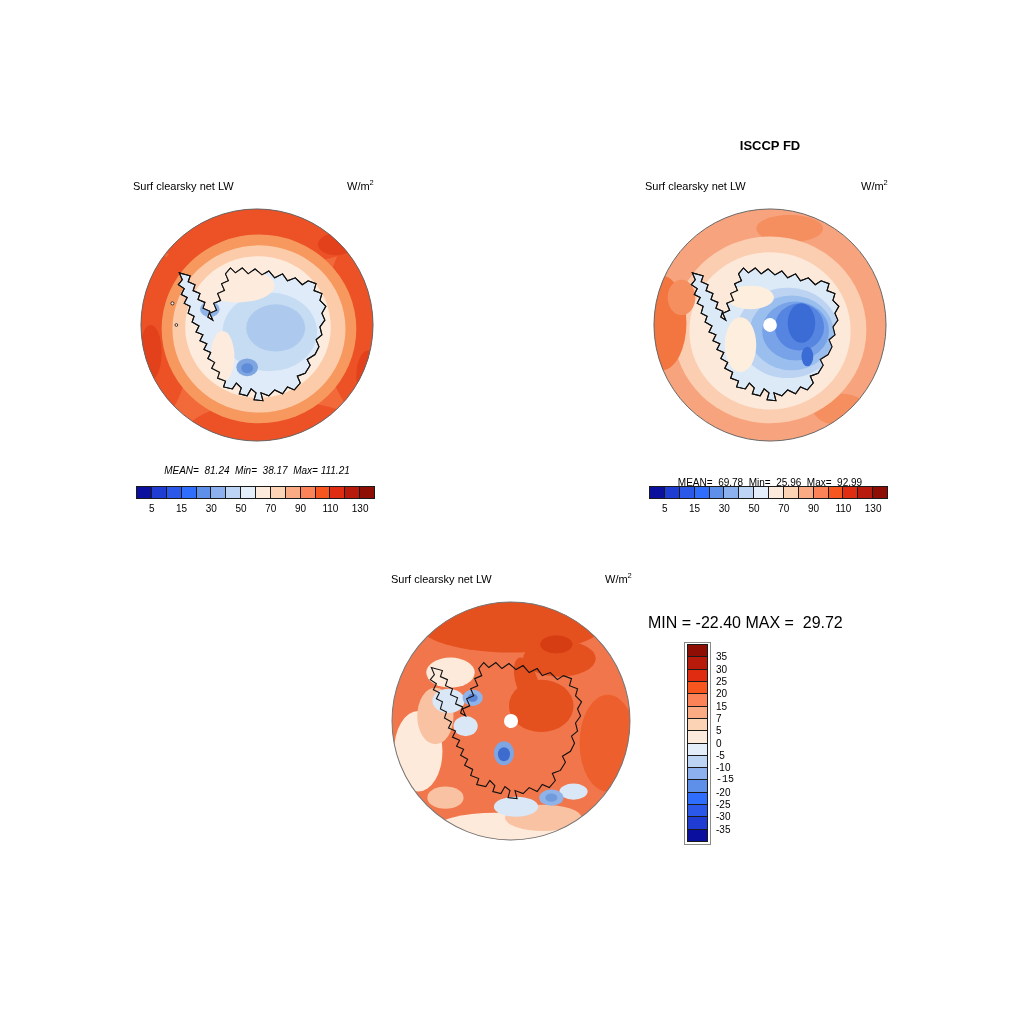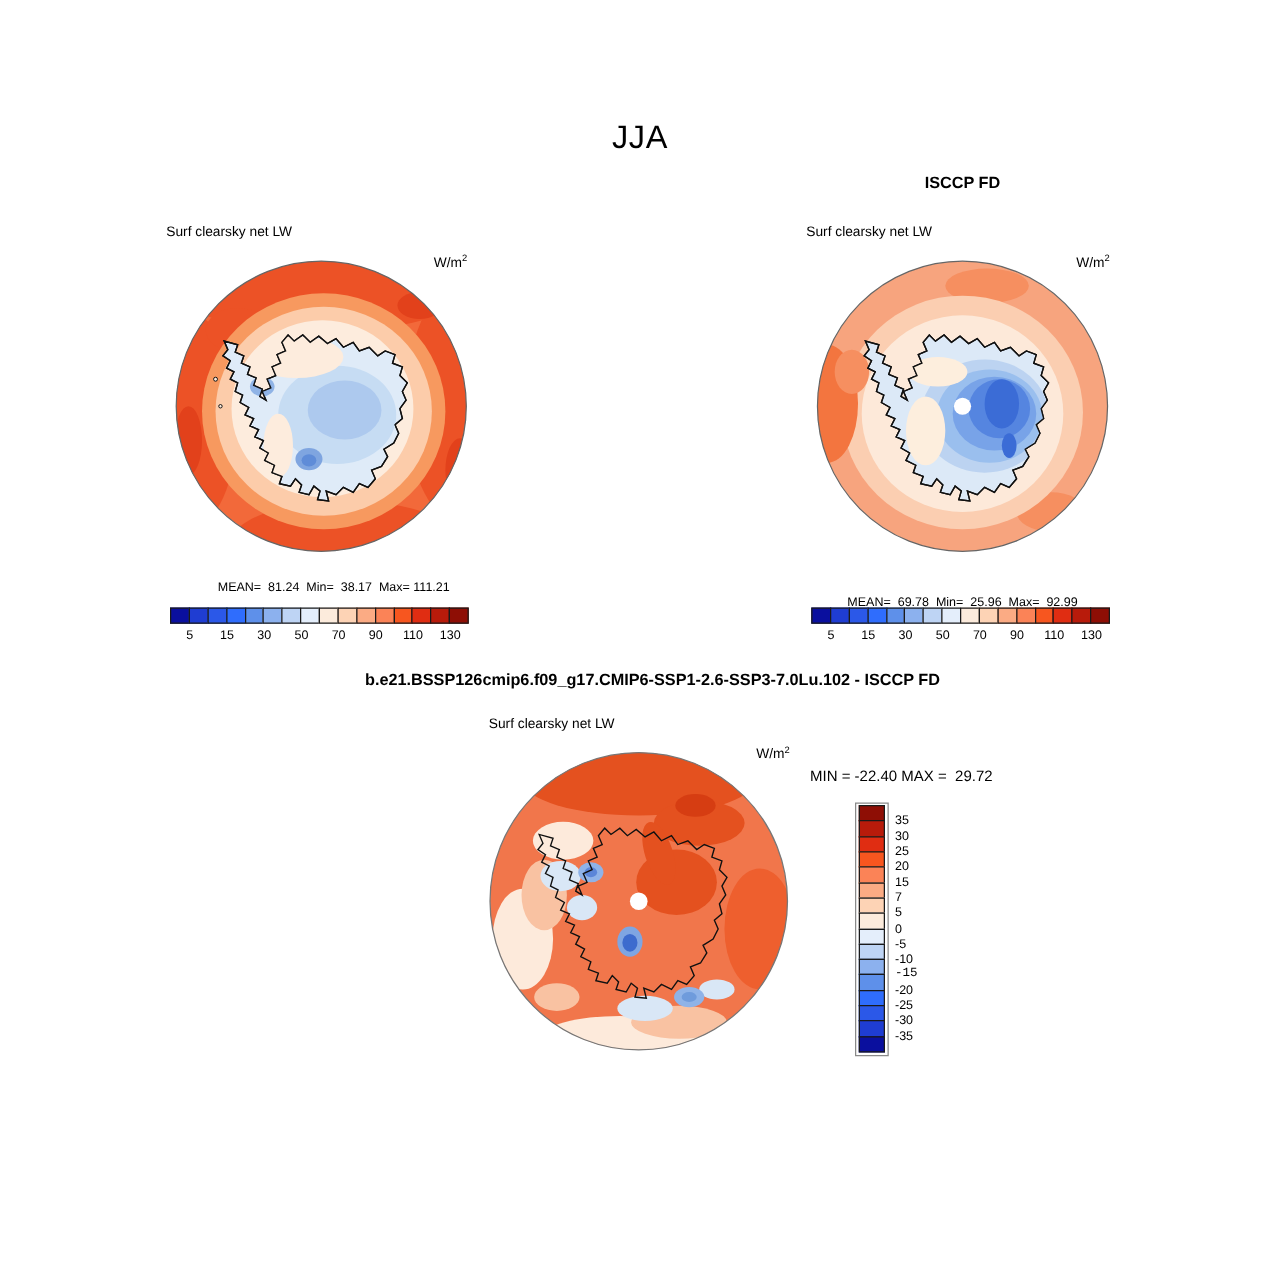--- a/index.html
+++ b/index.html
@@ -5,42 +5,40 @@
   html,body{margin:0;padding:0;background:#ffffff;}
   #canvas{position:relative;width:1024px;height:1024px;background:#ffffff;overflow:hidden;
           font-family:"Liberation Sans","DejaVu Sans",sans-serif;color:#000;}
   .abs{position:absolute;}
   .fig-title{left:0;top:94px;width:1024px;text-align:center;font-size:26px;font-weight:400;letter-spacing:0.5px;}
   .panel-title{font-size:13px;font-weight:bold;white-space:nowrap;}
   .pt-model{left:5px;top:138px;}
   .pt-obs{left:652px;top:138px;width:236px;text-align:center;}
   .pt-diff{left:262px;top:536px;width:520px;text-align:center;}
   .field-label{font-size:11px;white-space:nowrap;}
-  .units{font-size:11px;white-space:nowrap;margin-top:24px;}
+  .units{font-size:11px;white-space:nowrap;}
   .units .sup{font-size:7.5px;vertical-align:super;}
   .stats{font-size:10px;white-space:pre;text-align:center;}
   .map-box{border-radius:50%;}
   .cbar-h{display:flex;height:13px;}
   .cbar-h .cell{flex:1;border:1px solid #1a1a1a;margin-left:-1px;}
   .cbar-ticks{height:12px;font-size:10px;}
   .cbar-ticks span{position:absolute;width:30px;text-align:center;top:0;}
   .cbar-v{display:flex;flex-direction:column;width:21px;height:197px;outline:1px solid #8a8a8a;outline-offset:2px;}
   .cbar-v .cell{flex:1;border:1px solid #1a1a1a;margin-top:-1px;}
   .cbar-v-ticks span{position:absolute;font-size:10px;left:0;white-space:nowrap;}
-  .minmax{font-size:12px;white-space:pre;}
+  .minmax{font-size:16px;white-space:pre;}
   svg{display:block;}
 </style>
 </head>
 <body>
 
 <div id="canvas">
 
-  <div class="abs fig-title">JJA</div>
   <div class="abs panel-title pt-obs">ISCCP FD</div>
-  <div class="abs panel-title pt-diff">b.e21.BSSP126cmip6.f09_g17.CMIP6-SSP1-2.6-SSP3-7.0Lu.102 - ISCCP FD</div>
 
   <div class="abs field-label" style="left:133px;top:180px;">Surf clearsky net LW</div>
   <div class="abs units" style="left:347px;top:178px;"><span>W/m</span><span class="sup">2</span></div>
 
   <div class="abs field-label" style="left:645px;top:180px;">Surf clearsky net LW</div>
   <div class="abs units" style="left:861px;top:178px;"><span>W/m</span><span class="sup">2</span></div>
 
   <div class="abs field-label" style="left:391px;top:573px;">Surf clearsky net LW</div>
   <div class="abs units" style="left:605px;top:571px;"><span>W/m</span><span class="sup">2</span></div>
 
@@ -152,21 +150,21 @@
         <ellipse cx="113" cy="153" rx="6" ry="7" fill="#3d6bce"></ellipse>
         <ellipse cx="160" cy="196" rx="12" ry="8" fill="#8fb3e8"></ellipse>
         <ellipse cx="160" cy="196" rx="6" ry="4" fill="#6f9bdc"></ellipse>
         <path class="ant" fill="none" stroke="#111111" stroke-width="1.1" d="M41,67 L44,74 L40,79 L46,83 L43,89 L49,92 L46,98 L52,101 L50,108 L56,111 L54,117 L61,121 L58,127 L65,130 L62,136 L69,139 L66,145 L73,148 L70,154 L77,158 L74,164 L82,168 L80,174 L88,177 L86,183 L95,185 L99,179 L104,184 L102,190 L110,192 L114,185 L119,189 L117,196 L126,197 L124,189 L132,192 L138,186 L146,190 L151,183 L158,186 L164,179 L161,172 L169,169 L174,161 L171,155 L179,150 L183,142 L180,135 L186,130 L184,122 L189,115 L186,108 L190,101 L184,95 L186,88 L178,85 L180,78 L172,75 L166,79 L159,72 L151,75 L146,68 L138,72 L132,65 L125,69 L118,63 L111,68 L105,62 L98,67 L93,62 L88,68 L91,75 L84,78 L87,85 L80,88 L83,95 L76,98 L79,105 L72,108 L75,115 L70,112 L72,106 L65,103 L67,97 L60,94 L62,88 L55,85 L57,79 L50,76 L52,70 Z"></path>
         <circle cx="120" cy="120" r="7" fill="#ffffff"></circle>
       </g>
       <circle cx="120" cy="120" r="118" fill="none" stroke="#777" stroke-width="1"></circle>
     </svg>
   </div>
 
-  <div class="abs stats" style="left:149px;top:465px;width:236px;">MEAN=  81.24  Min=  38.17  Max= 111.21</div>
+  <div class="abs stats" style="left:139px;top:465px;width:236px;font-style:italic;">MEAN=  81.24  Min=  38.17  Max= 111.21</div>
   <div class="abs stats" style="left:652px;top:477px;width:236px;">MEAN=  69.78  Min=  25.96  Max=  92.99</div>
   <div class="abs minmax" style="left:648px;top:614px;">MIN = -22.40 MAX =  29.72</div>
 
   <div class="abs cbar-h" style="left:137px;top:486px;width:238px;" id="cbarL">
       <div class="cell" style="background: rgb(10, 15, 158);"></div>
       <div class="cell" style="background: rgb(31, 61, 210);"></div>
       <div class="cell" style="background: rgb(43, 88, 232);"></div>
       <div class="cell" style="background: rgb(47, 109, 253);"></div>
       <div class="cell" style="background: rgb(94, 144, 234);"></div>
       <div class="cell" style="background: rgb(140, 177, 238);"></div>

